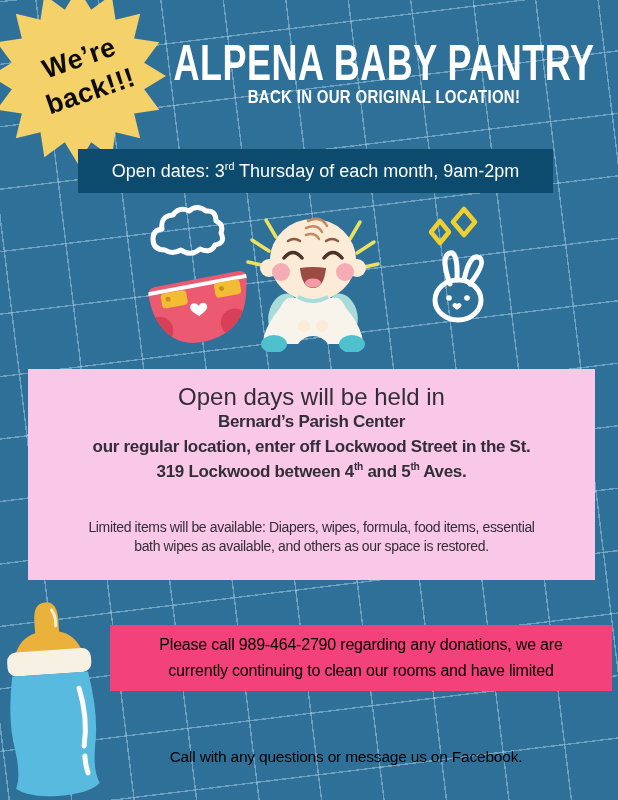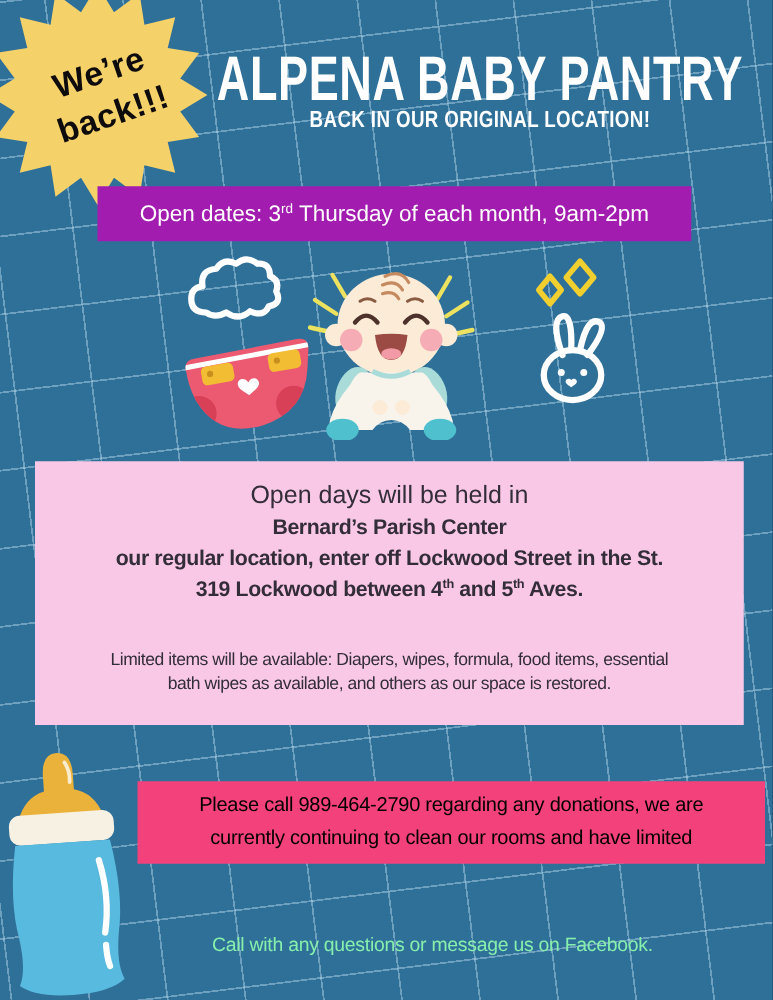--- a/index.html
+++ b/index.html
@@ -34,55 +34,55 @@
   }
   .subtitle{
     position:absolute;left:166px;top:85px;width:436px;margin:0;
     text-align:center;color:#ffffff;font-size:15px;font-weight:700;
     letter-spacing:0.3px;white-space:nowrap;
     transform:scaleY(1.25);transform-origin:top center;
   }
   
   .banner-open{
     position:absolute;left:78px;top:149px;width:475px;height:44px;
-    background:#a21caf;color:#ffffff;font-size:18px;
+    background:#0c4a6e;color:#ffffff;font-size:18px;
     display:flex;align-items:center;justify-content:center;white-space:nowrap;
   }
   sup{font-size:0.6em;line-height:0;vertical-align:super;}
   
   .ill{position:absolute;}
   .cloud{left:146px;top:202px;}
   .diaper{left:142px;top:270px;transform:rotate(-4deg);}
   .baby{left:236px;top:196px;}
   .sparkles{left:423px;top:206px;}
   .bunny{left:424px;top:246px;}
   .bottle{left:2px;top:596px;transform:rotate(-4deg);transform-origin:50% 80%;}
   
   .info-box{
     position:absolute;left:28px;top:369px;width:567px;height:211px;
     background:#f9c8e6;color:#332d39;text-align:center;
     box-sizing:border-box;padding-top:15px;
   }
-  .info-intro{margin:0;font-size:20px;line-height:25px;font-weight:400;}
+  .info-intro{margin:0;font-size:24px;line-height:25px;font-weight:400;}
   .info-bold{font-size:17px;line-height:25px;font-weight:700;letter-spacing:-0.3px;}
   .info-bold div, .info-address{white-space:nowrap;}
   .info-small{margin-top:34px;font-size:14px;line-height:19px;letter-spacing:-0.35px;}
   .info-small div{white-space:nowrap;}
   
   .banner-donate{
     position:absolute;left:110px;top:625px;width:502px;
     background:#f2417b;color:#000000;text-align:center;
     font-size:16px;line-height:26px;letter-spacing:-0.2px;
     padding:7px 0;box-sizing:border-box;
   }
   .banner-donate div{white-space:nowrap;}
   
   .footer-note{
     position:absolute;left:162px;top:748px;width:368px;
-    text-align:center;color:#86efac;font-size:15.5px;letter-spacing:-0.2px;white-space:nowrap;
+    text-align:center;color:#000000;font-size:15.5px;letter-spacing:-0.2px;white-space:nowrap;
   }
 </style>
 </head>
 <body>
 
 <div class="page">
 
   <div class="grid"></div>
 
   <svg class="starburst" viewBox="0 0 176 176" width="180" height="180" aria-hidden="true">

